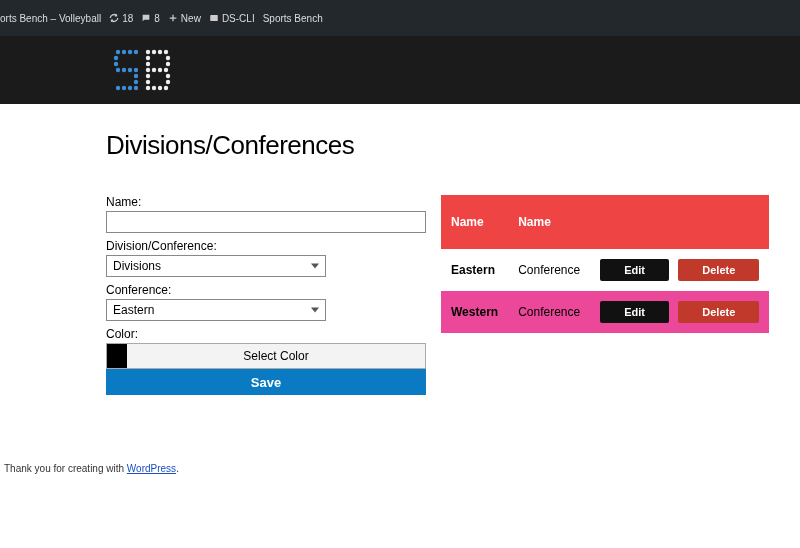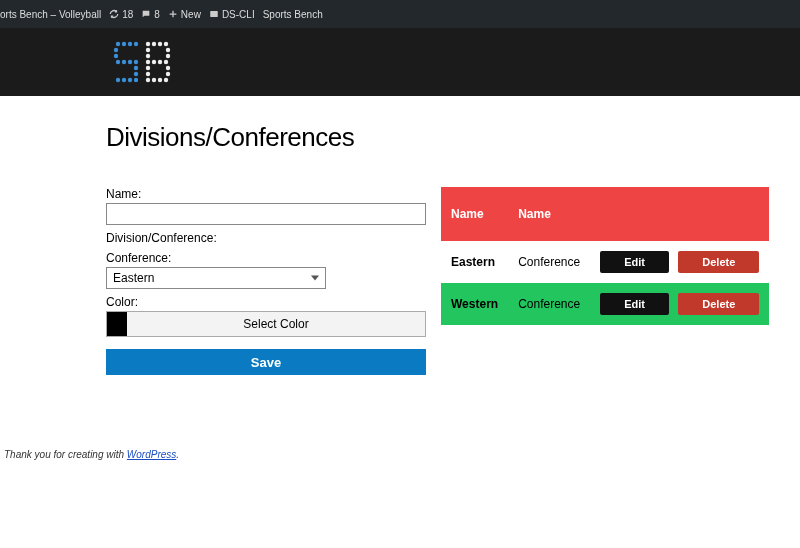--- a/index.html
+++ b/index.html
@@ -2,21 +2,21 @@
 <html><head>
 <meta charset="utf-8">
 <style>
   * { box-sizing: border-box; margin: 0; padding: 0; }
   body { font-family: -apple-system, Helvetica, Arial, sans-serif; background: #fff; width: 800px; height: 548px; overflow: hidden; position: relative; }
 
   
   .wp-adminbar {
     background: #23282d;
     color: #ccc;
-    height: 28px;
+    height: 36px;
     display: flex;
     font-size: 10px;
     padding-left: 0;
     gap: 8px;
   }
   .wp-adminbar .item { display: inline-flex; align-items: center; gap: 3px; color: #ddd; cursor: pointer; }
   .wp-adminbar .item svg { width: 10px; height: 10px; }
   .wp-adminbar .sitename { padding-left: 0; }
 
   
@@ -56,44 +56,43 @@
     content: ""; position: absolute; right: 7px; top: 50%; width: 0; height: 0;
     border-left: 4px solid transparent; border-right: 4px solid transparent; border-top: 5px solid #555;
     transform: translateY(-50%);
     pointer-events: none;
   }
   .color-row { display: flex; height: 26px; border: 1px solid #aaa; }
   .color-swatch { width: 20px; background: #000; }
   .color-btn { flex: 1; background: #f3f3f3; display: flex; align-items: center; justify-content: center; font-size: 12px; cursor: pointer; }
   .save-btn {
     width: 100%; background: #0a7bc2; color: #fff; font-size: 13px; font-weight: 600;
-    height: 26px; border: none; cursor: pointer; margin-top: 12px;
+    height: 26px; border: none; cursor: pointer; margin-top: 0;
   }
 
   
   .table { width: 320px; border-collapse: collapse; font-size: 12px; }
   .table thead th { background: #ef4444; color: #fff; font-weight: 700; text-align: left; padding: 20px 10px; }
   .table tbody td { padding: 10px; vertical-align: middle; }
   .table tbody tr.odd { background: #fff; }
-  .table tbody tr.even { background: #22c55e; border-radius: 19px; }
+  .table tbody tr.even { background: #ec4899; border-radius: 19px; }
   .table .name-cell { font-weight: 700; }
   .btn { display: inline-block; color: #fff; font-size: 11px; font-weight: 600; padding: 5px 24px; border-radius: 2px; border: none; cursor: pointer; }
   .btn-edit { background: #111; }
   .btn-delete { background: #c0392b; }
   .actions { white-space: nowrap; text-align: right; }
   .actions .btn + .btn { margin-left: 6px; }
 
   
   .footer {
     position: absolute;
     left: 4px;
-    bottom: 88px;
+    bottom: 74px;
     font-size: 10px;
     color: #333;
-    font-style: italic;
   }
   .footer a { color: #1a4ec2; text-decoration: underline; }
 </style>
 </head>
 <body>
 
 <div class="wp-adminbar">
   <span class="item sitename">orts Bench – Volleyball</span>
   <span class="item">
     <svg viewBox="0 0 24 24" fill="none" stroke="#ccc" stroke-width="3">
@@ -177,20 +176,25 @@
 
   <div class="cols">
 
     <form class="form">
       <div class="row">
         <label>Name:</label>
         <input type="text" value="" style="">
       </div>
       <div class="row">
         <label>Division/Conference:</label>
+        <div class="select-wrap">
+          <select>
+            <option>Divisions</option>
+          </select>
+        </div>
       </div>
       <div class="row">
         <label>Conference:</label>
         <div class="select-wrap">
           <select>
             <option>Eastern</option>
           </select>
         </div>
       </div>
       <div class="row" style="margin-bottom:0">

